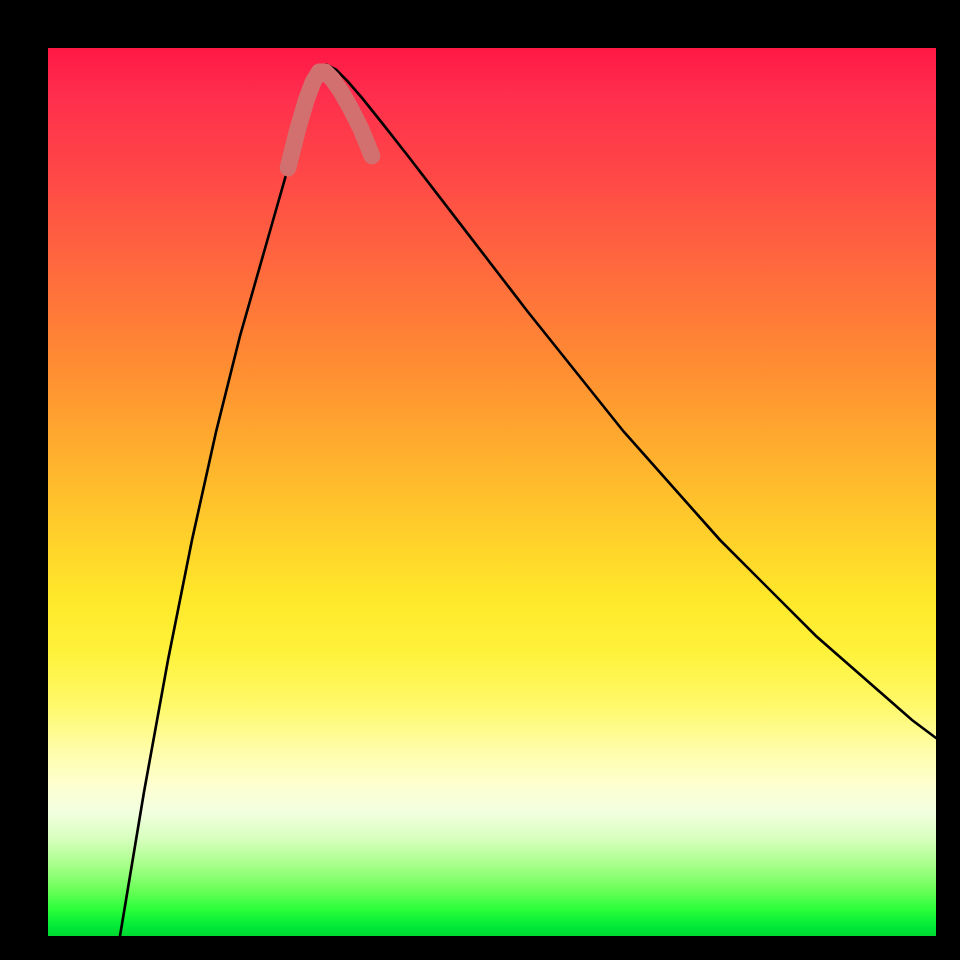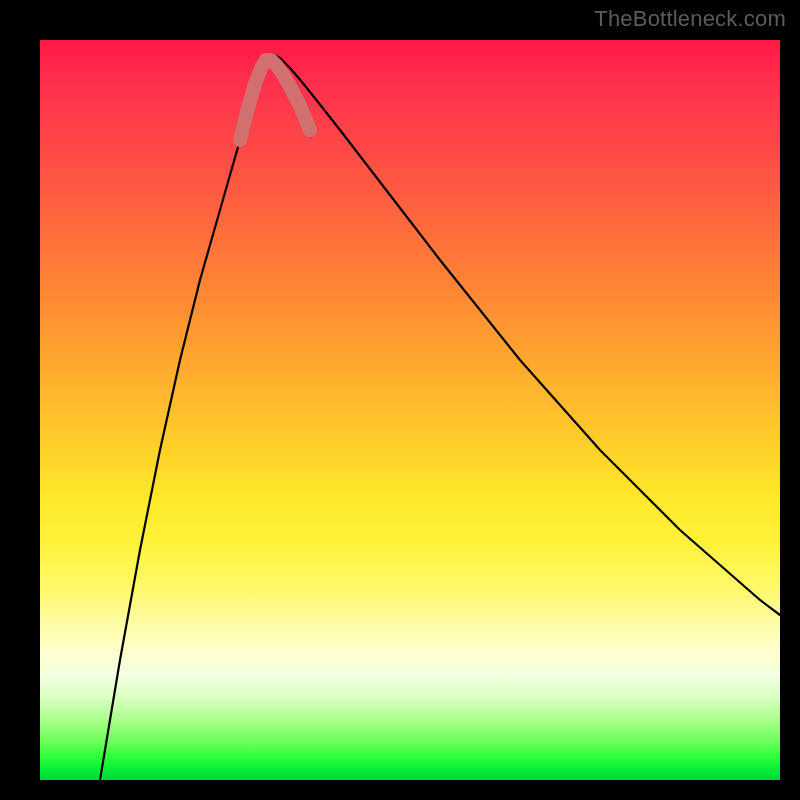--- a/index.html
+++ b/index.html
@@ -63,21 +63,20 @@
     width: 740px;
     height: 740px;
     overflow: visible;
   }
 </style>
 </head>
 <body>
 
 <div class="stage">
 
-  <div class="watermark">TheBottleneck.com</div>
 
   <div class="plot">
     <svg class="curve" viewBox="0 0 740 740" preserveAspectRatio="none">
       <g>
         <path id="main-curve" fill="none" stroke="#000" stroke-width="2.2" stroke-linecap="round" d="M60.0 740.0 L80.0 620.0 L100.0 510.0 L120.0 410.0 L140.0 320.0 L160.0 240.0 L180.0 170.0 L200.0 100.0 L210.0 60.0 L218.0 32.0 L225.0 18.0 L232.0 14.0 L240.0 18.0 L250.0 28.0 L262.0 42.0 L278.0 62.0 L300.0 90.0 L340.0 142.0 L400.0 220.0 L480.0 320.0 L560.0 410.0 L640.0 490.0 L720.0 560.0 L740.0 575.0"></path>
         <path id="highlight-curve" fill="none" stroke="#d27070" stroke-width="14" stroke-linecap="round" stroke-linejoin="round" d="M200.0 100.0 L208.0 68.0 L215.0 44.0 L221.0 28.0 L226.0 20.0 L231.0 20.0 L237.0 26.0 L244.0 36.0 L252.0 50.0 L261.0 68.0 L270.0 90.0"></path>
       </g>
     </svg>
   </div>
 

